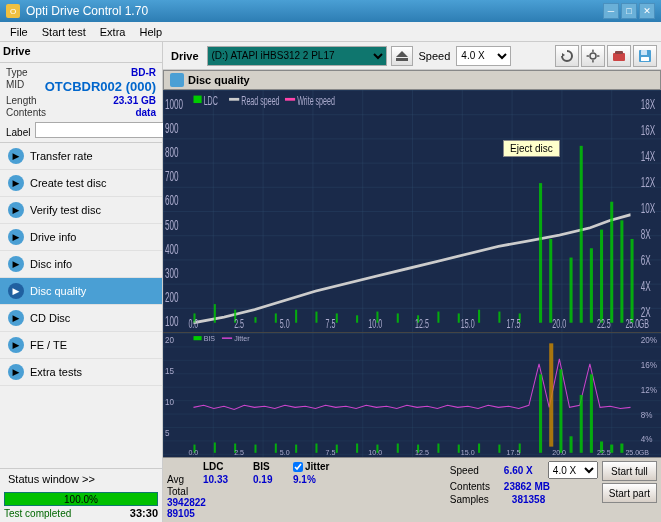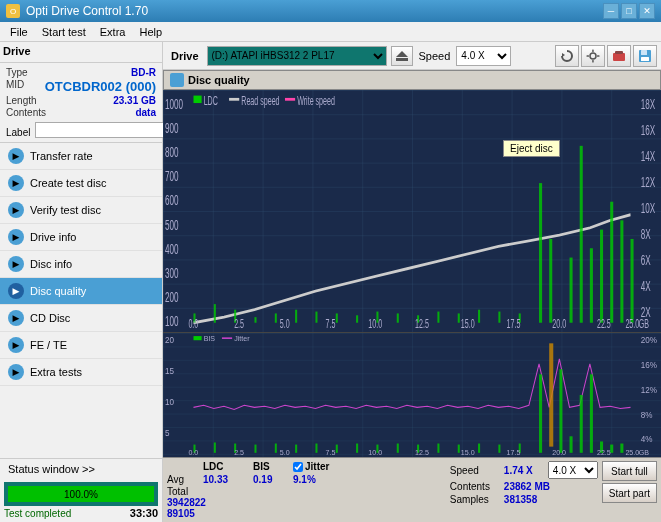--- a/index.html
+++ b/index.html
@@ -37,21 +37,21 @@
 
     
     .nav-items { display: flex; flex-direction: column; flex: 1; }
     .nav-item { display: flex; align-items: center; gap: 6px; padding: 5px 8px; cursor: pointer; font-size: 11px; border-bottom: 1px solid #e0e0e0; }
     .nav-item.active { background: #4a9fd4; color: white; }
     .nav-item-icon { width: 16px; height: 16px; border-radius: 50%; display: flex; align-items: center; justify-content: center; font-size: 9px; flex-shrink: 0; }
 
     
     .status-window-btn { display: flex; align-items: center; padding: 4px 8px; cursor: pointer; font-size: 11px; border-top: 1px solid #ccc; background: #f0f0f0; }
     .progress-bar-area { padding: 3px 4px; background: #f0f0f0; }
-    .progress-bar-track { height: 24px; background: #0369a1; border: 4px solid #0f766e; position: relative; }
+    .progress-bar-track { height: 14px; background: #0369a1; border: 1px solid #0f766e; position: relative; }
     .progress-bar-fill { height: 100%; background: #00c000; }
     .progress-text { position: absolute; top: 0; left: 0; right: 0; bottom: 0; display: flex; align-items: center; justify-content: center; font-size: 10px; color: #000; }
 
     
     .content { flex: 1; display: flex; flex-direction: column; background: #e8e8e8; position: relative; }
     .dq-title { background: #d4d0c8; border: 1px solid #888; padding: 2px 6px; font-size: 11px; font-weight: bold; display: flex; align-items: center; gap: 4px; }
     .dq-icon { width: 14px; height: 14px; background: #4a9fd4; border-radius: 2px; }
 
     .chart-svg { width: 100%; height: 100%; }
     .start-btn { height: 20px; padding: 0 6px; font-size: 10px; background: linear-gradient(to bottom, #fff, #d8d0c8); border: 1px solid #888; cursor: pointer; white-space: nowrap; }
@@ -425,30 +425,30 @@
             <div style="display:flex; font-size:10px;flex-direction:column;">
               <span style="width:36px;">Total</span>
               <span style="width:50px; color:#0000cc; font-weight:bold;">3942822</span>
               <span style="width:40px; color:#0000cc; font-weight:bold;">89105</span>
             </div>
           </div>
 
           <div style="display:flex; flex-direction:column; min-width:130px;">
             <div style="display:flex; align-items:center; gap:4px; font-size:10px; margin-bottom:2px;">
               <span style="width:50px;">Speed</span>
-              <span style="color:#0000cc; font-weight:bold; width:40px;">1.74 X</span>
+              <span style="color:#0000cc; font-weight:bold; width:40px;">6.60 X</span>
               <select style="height:18px; font-size:10px; width:50px;">
                 <option>4.0 X</option>
               </select>
             </div>
             <div style="display:flex; align-items:center; gap:4px; font-size:10px; margin-bottom:2px;">
               <span style="width:50px;">Contents</span>
               <span style="color:#0000cc; font-weight:bold;">23862 MB</span>
             </div>
-            <div style="display:flex; align-items:center; gap:4px; font-size:10px;">
+            <div style="display:flex; align-items:center; gap:12px; font-size:10px;">
               <span style="width:50px;">Samples</span>
               <span style="color:#0000cc; font-weight:bold;">381358</span>
             </div>
           </div>
 
           <div style="display:flex; flex-direction:column; gap:2px; justify-content:center;">
             <button class="start-btn">Start full</button>
             <button class="start-btn">Start part</button>
           </div>
         </div>

